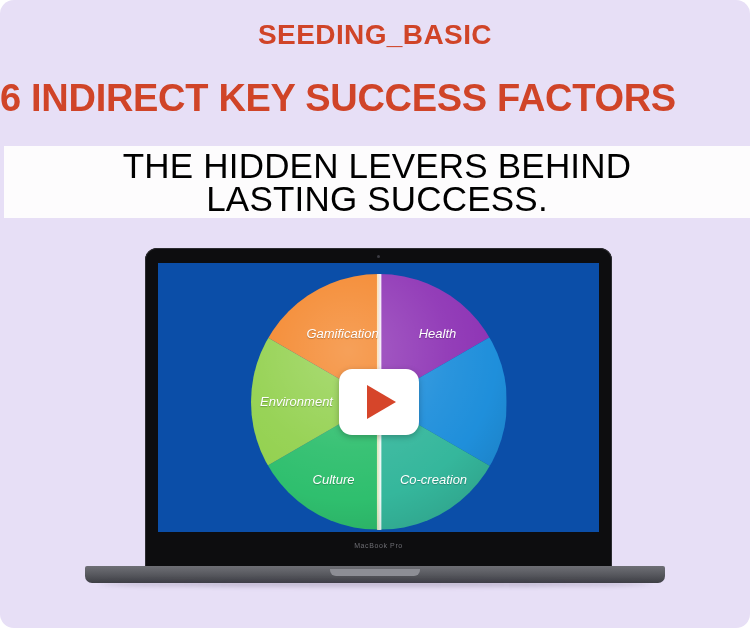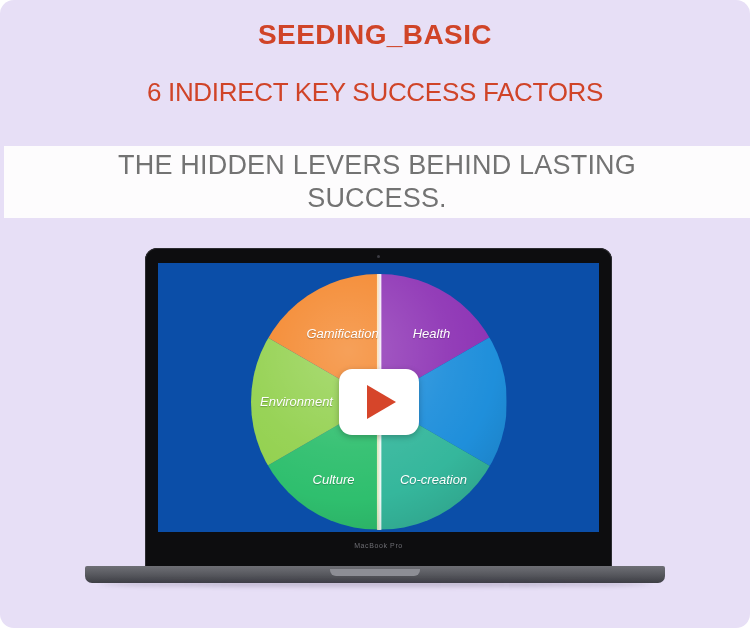--- a/index.html
+++ b/index.html
@@ -34,47 +34,47 @@
     font-size: 28px;
     font-weight: bold;
     letter-spacing: 0.4px;
     color: #d04428;
   }
   #main-heading {
     position: absolute;
     left: 0;
     top: 77px;
     width: 750px;
-    text-align: center;
-    font-size: 26px;
-    font-weight: normal;
+    text-align: left;
+    font-size: 38px;
+    font-weight: bold;
     letter-spacing: -0.3px;
     color: #d04428;
     white-space: nowrap;
   }
 
   
   #subtitle-band {
     position: absolute;
     left: 4px;
     top: 146px;
     width: 746px;
     height: 72px;
     background: #fdfcfd;
     display: flex;
     align-items: center;
     justify-content: center;
   }
   #subtitle-text {
     width: 640px;
     text-align: center;
-    font-size: 27px;
+    font-size: 35px;
     line-height: 33px;
     font-weight: 400;
-    color: #737373;
+    color: #000000;
     letter-spacing: 0.2px;
   }
 
   
   #laptop {
     position: absolute;
     left: 85px;
     top: 248px;
     width: 580px;
     height: 340px;
@@ -237,21 +237,21 @@
           <div class="pie-seg" style="background:#35b79c;clip-path:polygon(50% 50%, 100% 78.87%, 100% 100%, 50% 100%);"></div>
           <div class="pie-seg" style="background:#2fbf6e;clip-path:polygon(50% 50%, 50% 100%, 0% 100%, 0% 78.87%);"></div>
           <div class="pie-seg" style="background:#93d14f;clip-path:polygon(50% 50%, 0% 78.87%, 0% 21.13%);"></div>
           <div class="pie-seg" style="background:#f4862b;clip-path:polygon(50% 50%, 0% 21.13%, 0% 0%, 50% 0%);"></div>
 
           <div class="pie-seg" style="background:
                  linear-gradient(90deg, rgba(255,255,255,0) 49.0%, rgba(255,240,200,0.85) 49.4%, rgba(255,255,255,0.9) 50.6%, rgba(255,255,255,0) 51.2%);"></div>
 
           <div id="pie-gloss"></div>
 
-          <div class="pie-label" style="left:150px; top:52px; width:62px;">Health</div>
+          <div class="pie-label" style="left:156px; top:52px; width:62px;">Health</div>
 
 
           <div class="pie-label" style="left:140px; top:198px; width:86px;">Co-creation</div>
 
           <div class="pie-label" style="left:48px; top:198px; width:70px;">Culture</div>
 
           <div class="pie-label" style="left:-2px; top:120px; width:96px;text-align:center;">Environment</div>
 
           <div class="pie-label" style="left:42px; top:52px; width:100px;">Gamification</div>
 

